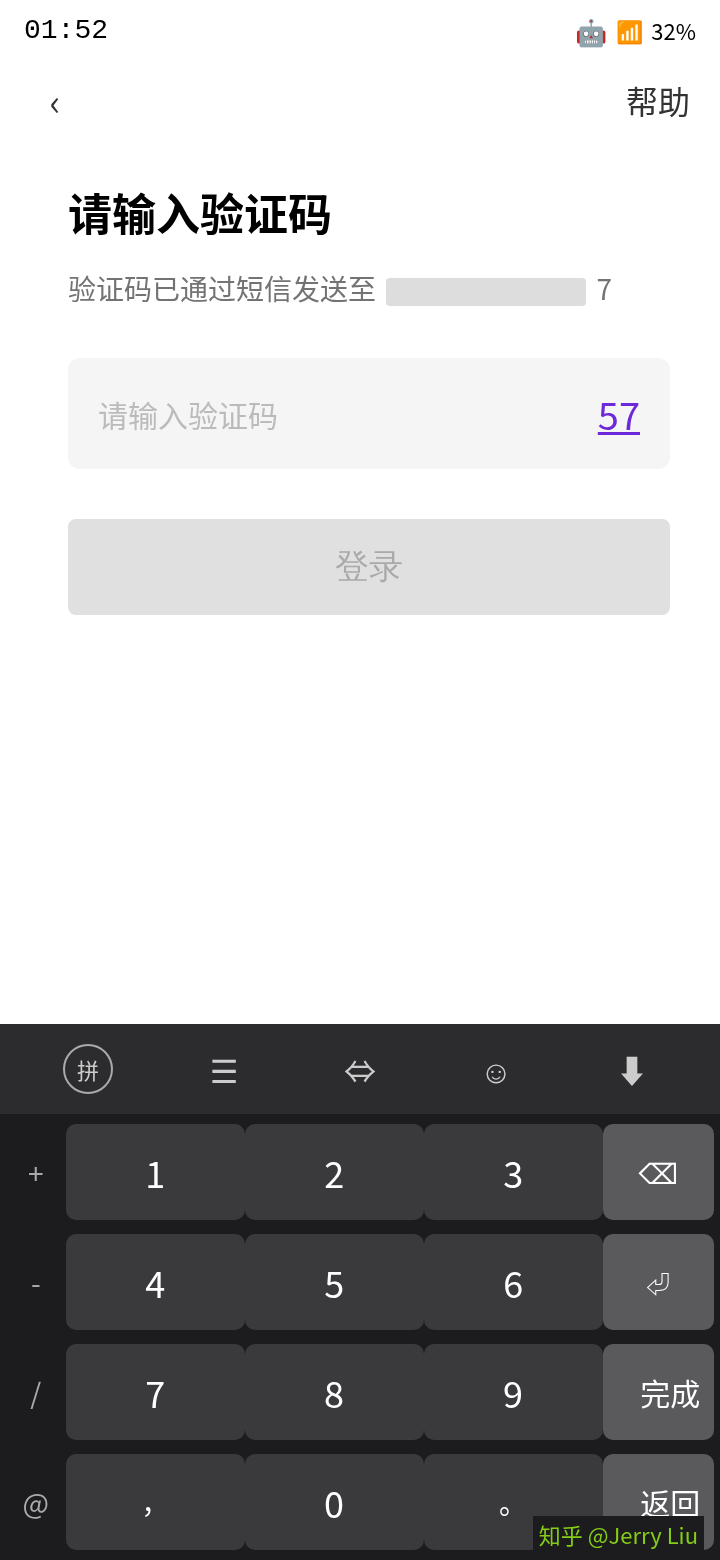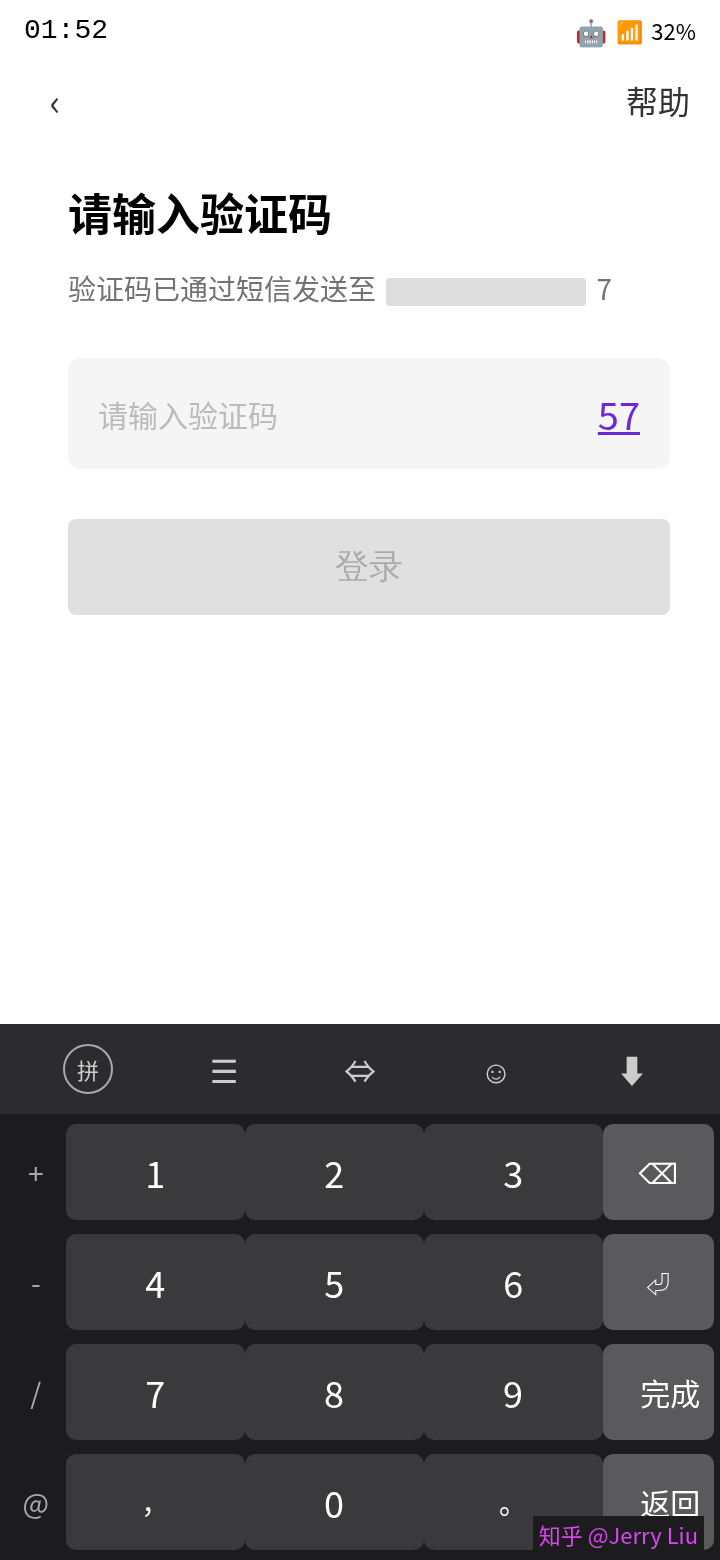--- a/index.html
+++ b/index.html
@@ -213,21 +213,21 @@
     .key-backspace {
       font-size: 28px;
     }
 
     
     .watermark {
       position: absolute;
       bottom: 8px;
       right: 16px;
       font-size: 22px;
-      color: #d946ef;
+      color: #84cc16;
       background: #1c1c1e;
       padding: 2px 6px;
     }
   </style>
 </head>
 <body>
 
 <div class="status-bar">
   <span class="status-time">01:52</span>
   <div class="status-icons">

